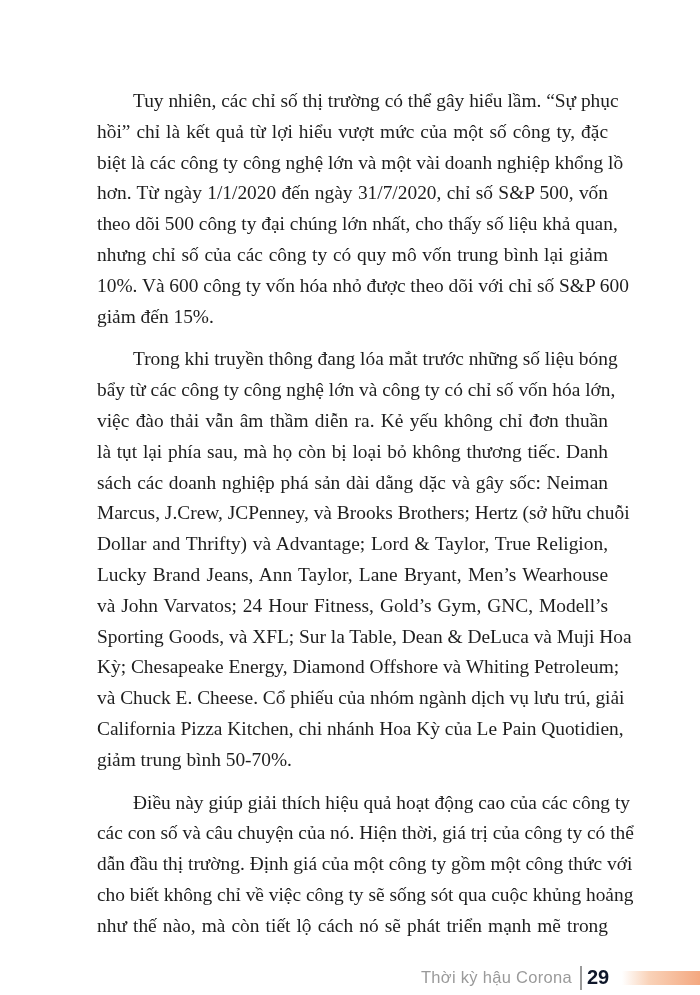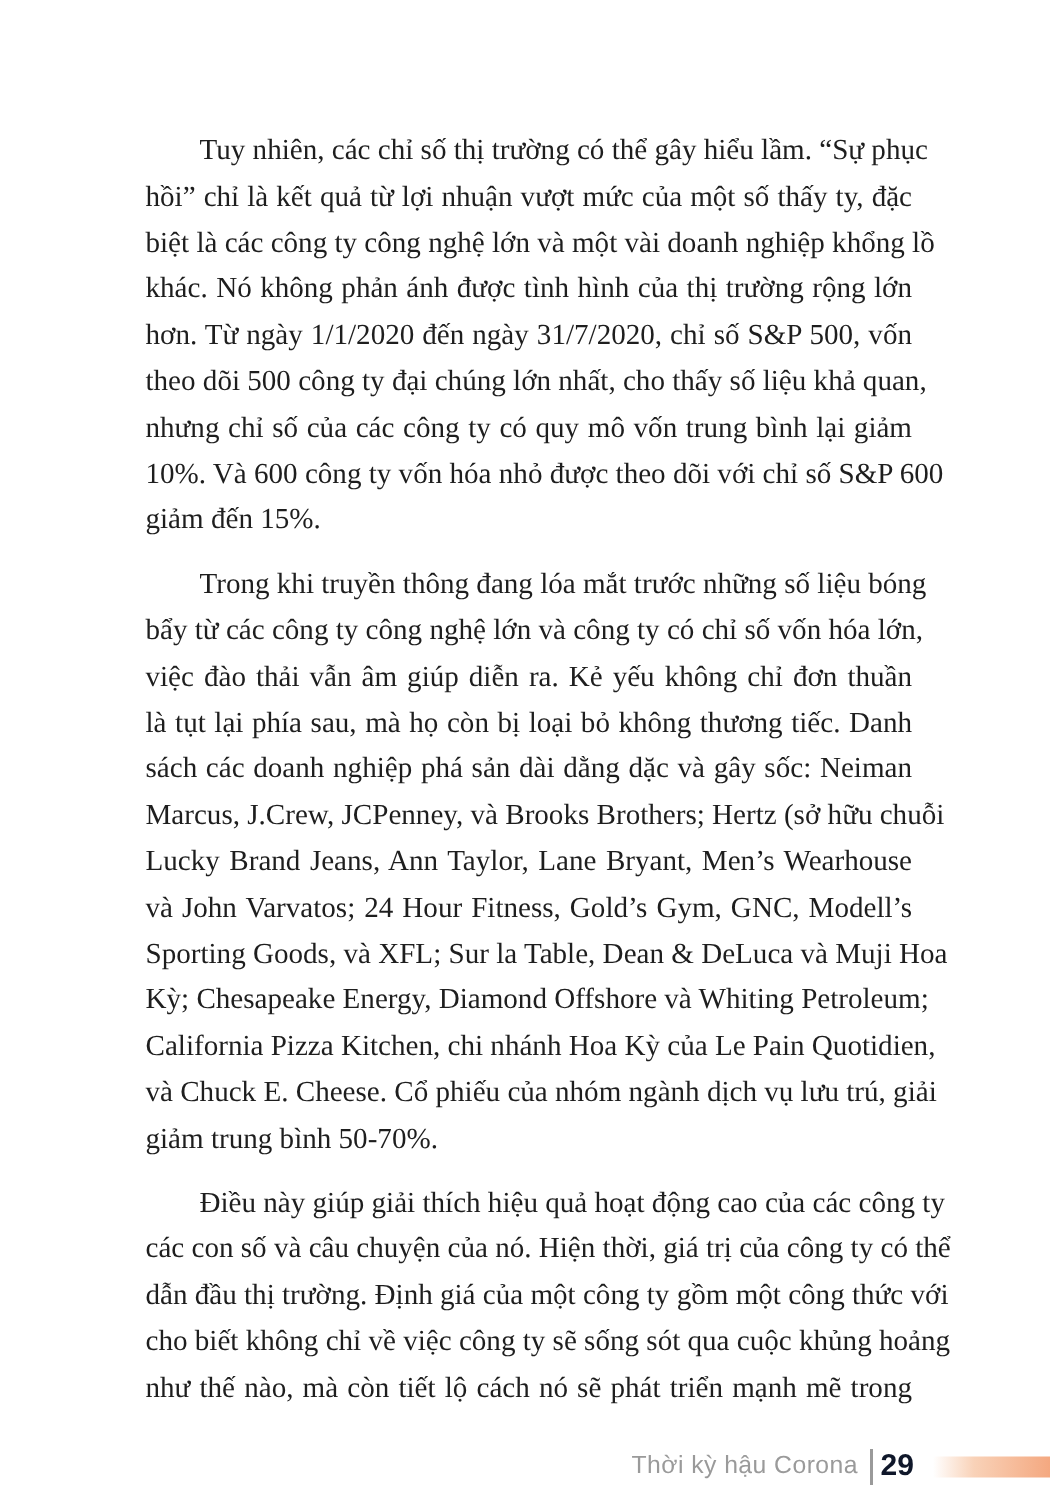--- a/index.html
+++ b/index.html
@@ -84,42 +84,42 @@
       height: 14px;
       background: linear-gradient(to right, #ffffff 0%, #f9d2b8 35%, #f4a880 100%);
     }
   </style>
 </head>
 <body>
 
 <div class="page-body" id="page-body">
     <div class="paragraph">
       <span class="line indent">Tuy nhiên, các chỉ số thị trường có thể gây hiểu lầm. “Sự phục</span>
-      <span class="line">hồi” chỉ là kết quả từ lợi nhuận vượt mức của một số thấy ty, đặc</span>
+      <span class="line">hồi” chỉ là kết quả từ lợi hiểu vượt mức của một số công ty, đặc</span>
       <span class="line">biệt là các công ty công nghệ lớn và một vài doanh nghiệp khổng lồ</span>
-      <span class="line">khác. Nó không phản ánh được tình hình của thị trường rộng lớn</span>
       <span class="line">hơn. Từ ngày 1/1/2020 đến ngày 31/7/2020, chỉ số S&amp;P 500, vốn</span>
       <span class="line">theo dõi 500 công ty đại chúng lớn nhất, cho thấy số liệu khả quan,</span>
       <span class="line">nhưng chỉ số của các công ty có quy mô vốn trung bình lại giảm</span>
       <span class="line">10%. Và 600 công ty vốn hóa nhỏ được theo dõi với chỉ số S&amp;P 600</span>
       <span class="line last">giảm đến 15%.</span>
     </div>
     <div class="paragraph">
       <span class="line indent">Trong khi truyền thông đang lóa mắt trước những số liệu bóng</span>
       <span class="line">bẩy từ các công ty công nghệ lớn và công ty có chỉ số vốn hóa lớn,</span>
-      <span class="line">việc đào thải vẫn âm giúp diễn ra. Kẻ yếu không chỉ đơn thuần</span>
+      <span class="line">việc đào thải vẫn âm thầm diễn ra. Kẻ yếu không chỉ đơn thuần</span>
       <span class="line">là tụt lại phía sau, mà họ còn bị loại bỏ không thương tiếc. Danh</span>
       <span class="line">sách các doanh nghiệp phá sản dài dằng dặc và gây sốc: Neiman</span>
       <span class="line">Marcus, J.Crew, JCPenney, và Brooks Brothers; Hertz (sở hữu chuỗi</span>
+      <span class="line">Dollar and Thrifty) và Advantage; Lord &amp; Taylor, True Religion,</span>
       <span class="line">Lucky Brand Jeans, Ann Taylor, Lane Bryant, Men’s Wearhouse</span>
       <span class="line">và John Varvatos; 24 Hour Fitness, Gold’s Gym, GNC, Modell’s</span>
       <span class="line">Sporting Goods, và XFL; Sur la Table, Dean &amp; DeLuca và Muji Hoa</span>
       <span class="line">Kỳ; Chesapeake Energy, Diamond Offshore và Whiting Petroleum;</span>
+      <span class="line">và Chuck E. Cheese. Cổ phiếu của nhóm ngành dịch vụ lưu trú, giải</span>
       <span class="line">California Pizza Kitchen, chi nhánh Hoa Kỳ của Le Pain Quotidien,</span>
-      <span class="line">và Chuck E. Cheese. Cổ phiếu của nhóm ngành dịch vụ lưu trú, giải</span>
       <span class="line last">giảm trung bình 50-70%.</span>
     </div>
     <div class="paragraph">
       <span class="line indent">Điều này giúp giải thích hiệu quả hoạt động cao của các công ty</span>
       <span class="line">các con số và câu chuyện của nó. Hiện thời, giá trị của công ty có thể</span>
       <span class="line">dẫn đầu thị trường. Định giá của một công ty gồm một công thức với</span>
       <span class="line">cho biết không chỉ về việc công ty sẽ sống sót qua cuộc khủng hoảng</span>
       <span class="line">như thế nào, mà còn tiết lộ cách nó sẽ phát triển mạnh mẽ trong</span>
     </div>
   </div>

